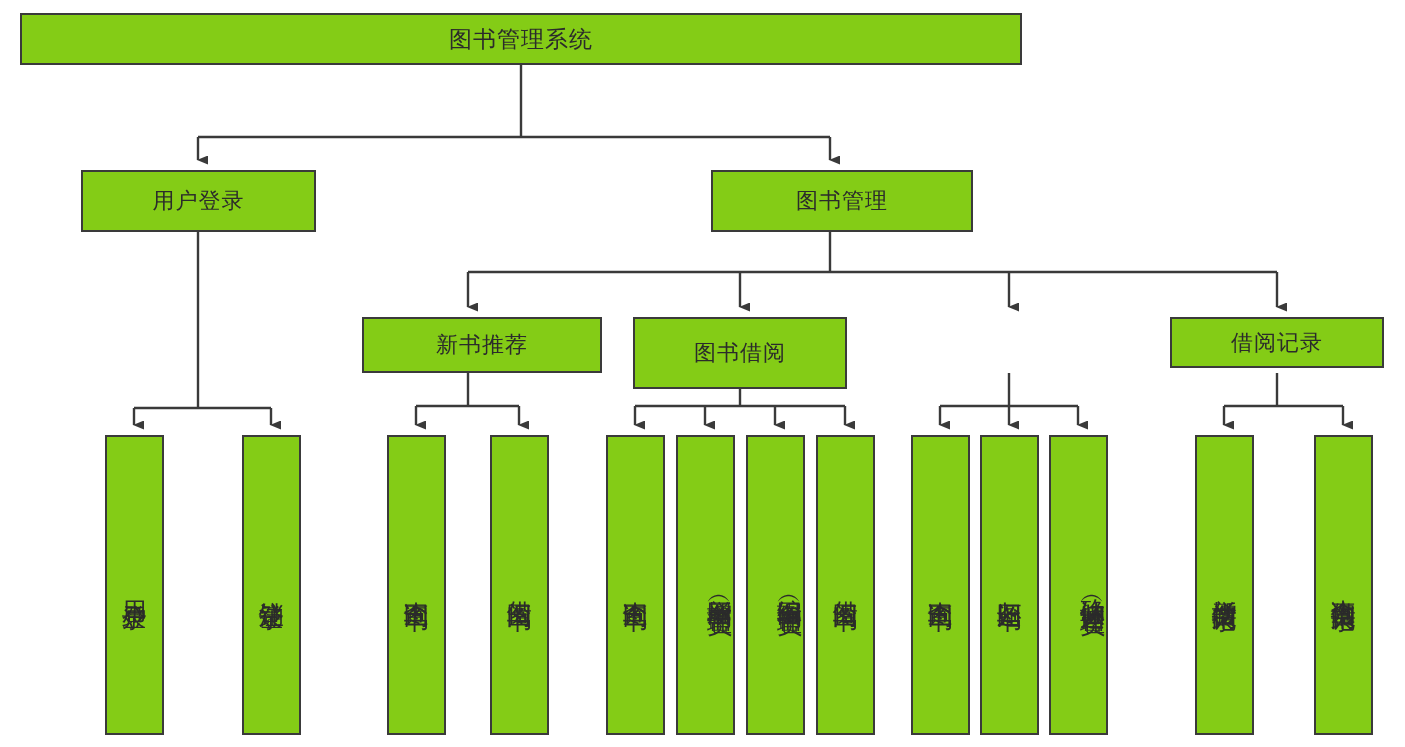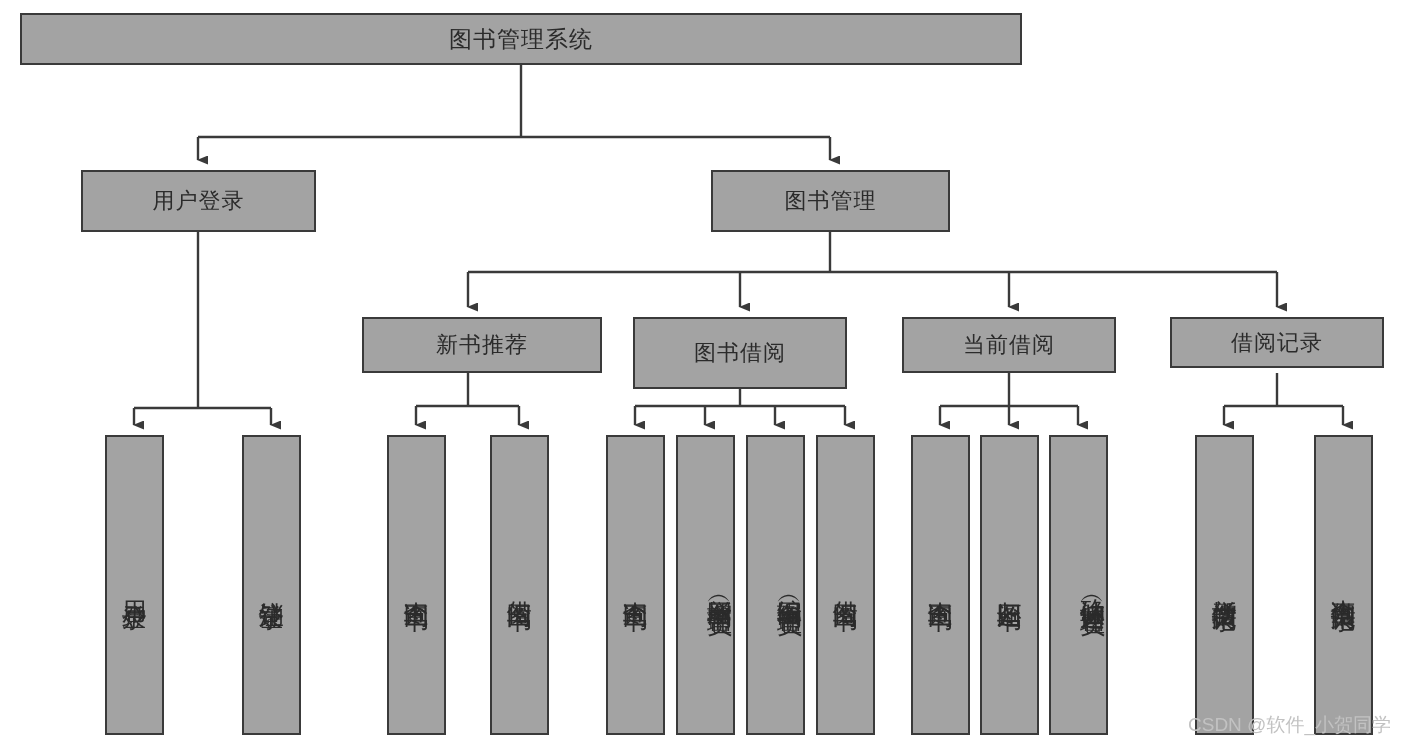--- a/index.html
+++ b/index.html
@@ -20,21 +20,21 @@
   }
   #edge-layer {
     position: absolute;
     left: 0; top: 0;
     width: 1405px; height: 747px;
     pointer-events: none;
   }
   .node {
     position: absolute;
     border: 2px solid #3a3a3a;
-    background: #a3a3a3;
+    background: #84cc16;
     display: flex;
     align-items: center;
     justify-content: center;
     color: #2b2b2b;
     z-index: 2;
   }
   .node-h {
     font-size: 22px;
     letter-spacing: 1px;
     white-space: nowrap;
@@ -117,32 +117,29 @@
     </g>
   </svg>
 
   <div class="node node-h node-root" style="left:20px; top:13px; width:1002px; height:52px;">
     <span>图书管理系统</span>
   </div>
 
   <div class="node node-h" style="left:81px; top:170px; width:235px; height:62px;">
     <span>用户登录</span>
   </div>
-  <div class="node node-h" style="left:711px; top:170px; width:239px; height:62px;">
+  <div class="node node-h" style="left:711px; top:170px; width:262px; height:62px;">
     <span>图书管理</span>
   </div>
 
   <div class="node node-h" style="left:362px; top:317px; width:240px; height:56px;">
     <span>新书推荐</span>
   </div>
   <div class="node node-h" style="left:633px; top:317px; width:214px; height:72px;">
     <span>图书借阅</span>
-  </div>
-  <div class="node node-h" style="left:902px; top:317px; width:214px; height:56px;">
-    <span>当前借阅</span>
   </div>
   <div class="node node-h" style="left:1170px; top:317px; width:214px; height:51px;">
     <span>借阅记录</span>
   </div>
 
   <div class="node node-v v-center" style="left:105px; top:435px; width:59px; height:300px;">
     <span>用户登录</span>
   </div>
   <div class="node node-v v-center" style="left:242px; top:435px; width:59px; height:300px;">
     <span>注销登录</span>
@@ -178,15 +175,14 @@
     <span>确认归还（管理员）</span>
   </div>
 
   <div class="node node-v v-center" style="left:1195px; top:435px; width:59px; height:300px;">
     <span>新增借阅记录</span>
   </div>
   <div class="node node-v v-center" style="left:1314px; top:435px; width:59px; height:300px;">
     <span>查询借阅记录</span>
   </div>
 
-  <div class="watermark">CSDN @软件_小贺同学</div>
 
 </div>
 
 </body></html>

